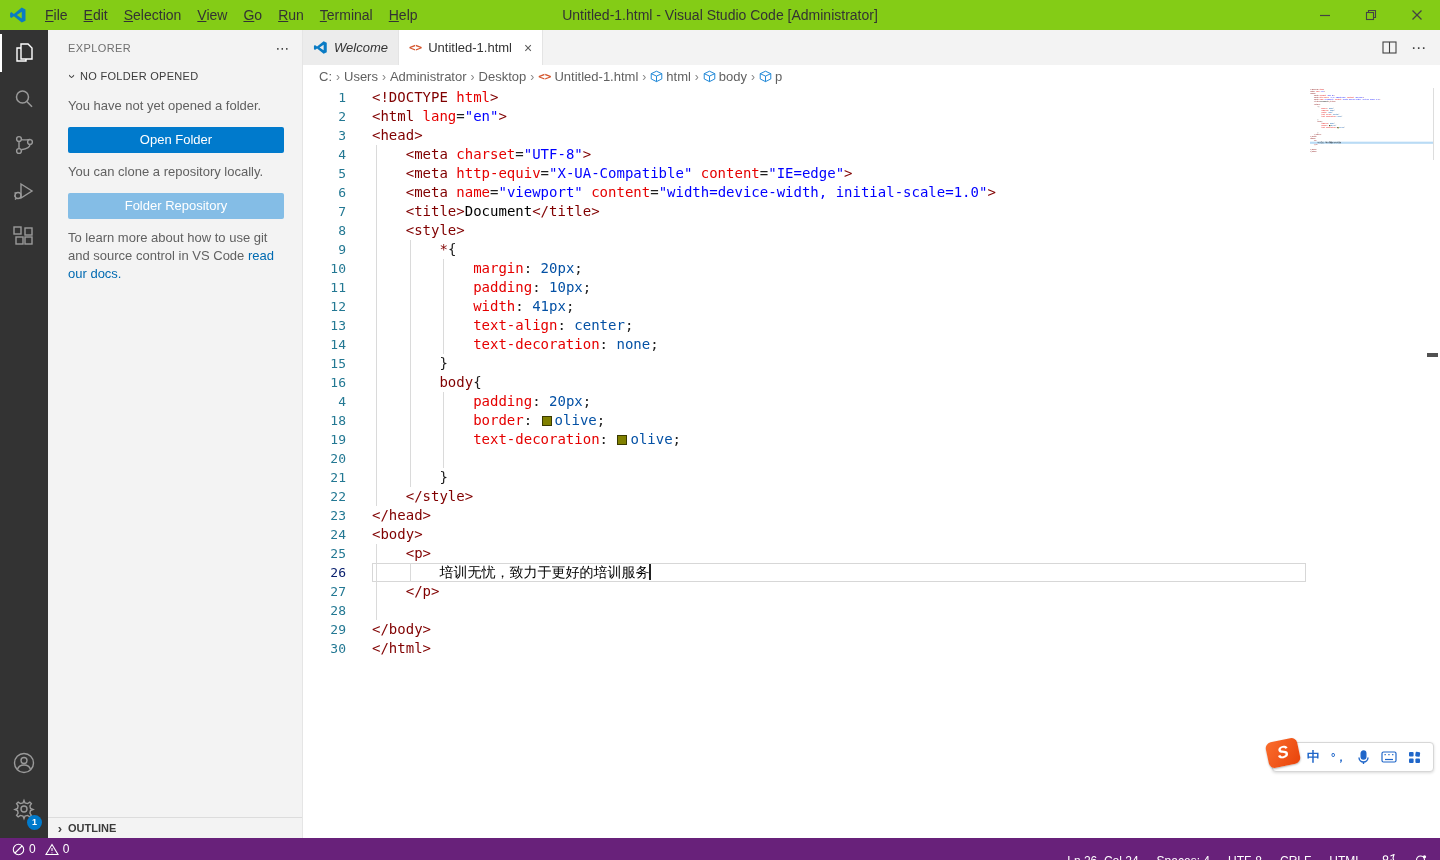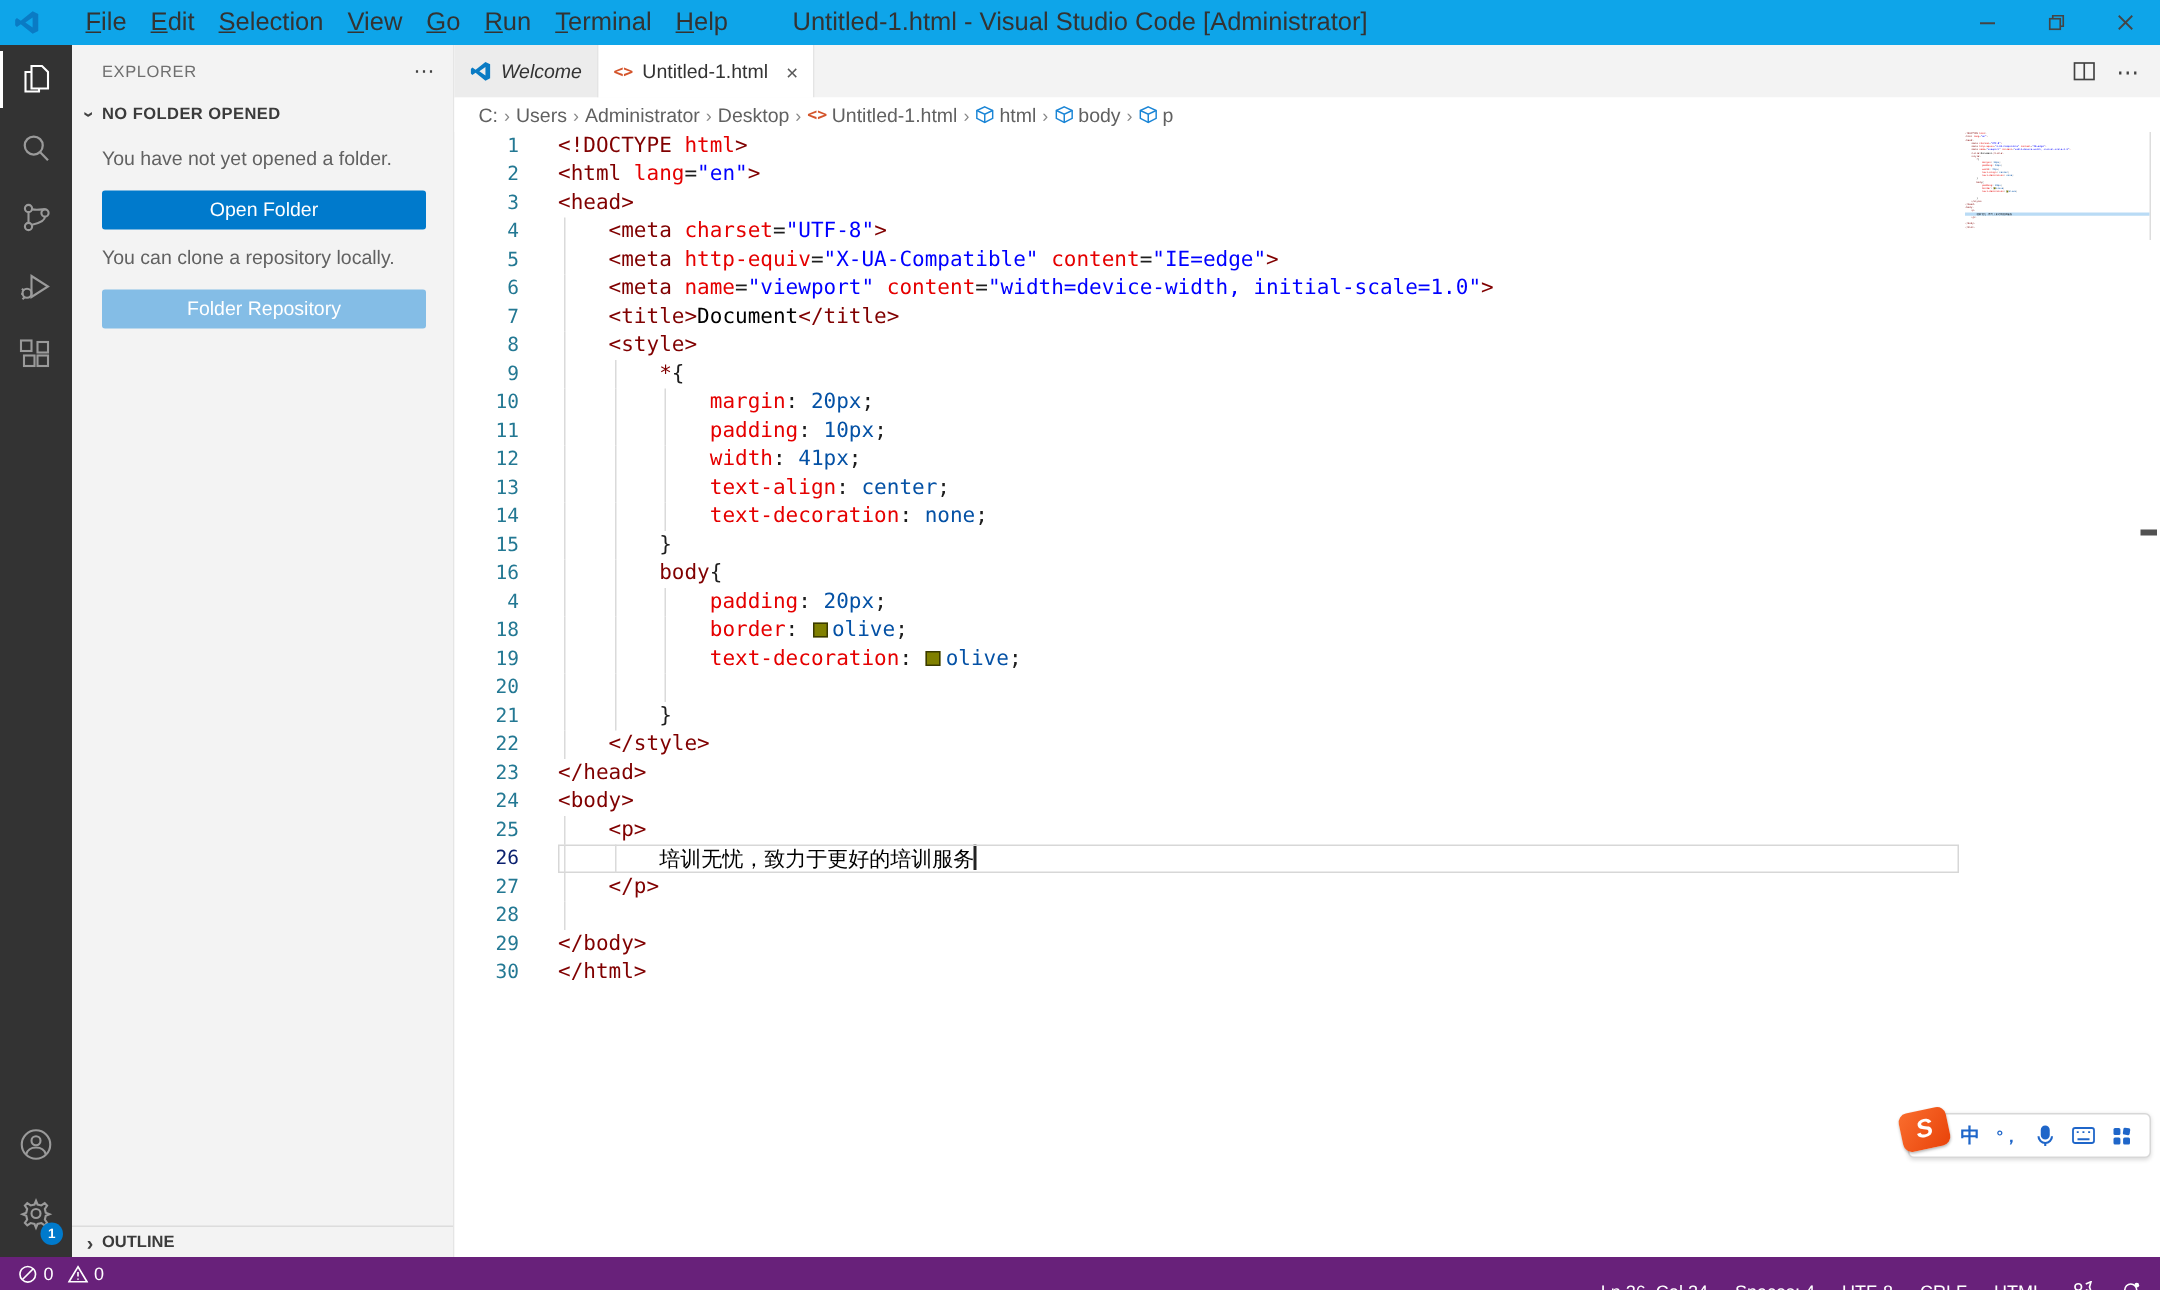--- a/index.html
+++ b/index.html
@@ -1,21 +1,21 @@
 <!DOCTYPE html>
 <html><head>
 <meta charset="utf-8">
 <style>
   * { margin:0; padding:0; box-sizing:border-box; }
   html,body { width:1440px; height:860px; overflow:hidden;
     font-family:"Liberation Sans","DejaVu Sans",sans-serif; background:#fff; }
 
   
   #titlebar { position:absolute; left:0; top:0; width:1440px; height:30px;
-    background:#0ea5e9; display:flex; align-items:center; font-size:17px; color:#333;gap:12px; }
+    background:#84cc16; display:flex; align-items:center; font-size:14px; color:#333; }
   #vscode-logo { width:18px; height:18px; margin:0 10px 0 9px; }
   .menu-item { padding:0 8px; height:30px; line-height:30px; cursor:default; }
   .menu-item::first-letter { text-decoration:underline; }
   #window-title { position:absolute; left:50%; transform:translateX(-50%); white-space:nowrap; color:#333; }
   #win-controls { position:absolute; right:0; top:0; height:30px; display:flex; }
   .win-btn { width:46px; height:30px; display:flex; align-items:center; justify-content:center; color:#444; }
 
   
   #activitybar { position:absolute; left:0; top:30px; bottom:22px; width:48px; background:#333333; }
   .act-item { position:relative; width:48px; height:46px; display:flex; align-items:center; justify-content:center; }
@@ -23,22 +23,22 @@
   .act-bottom { position:absolute; bottom:6px; left:0; width:48px; }
   .badge { position:absolute; right:6px; bottom:2px; width:15px; height:15px; border-radius:50%;
     background:#007acc; color:#fff; font-size:9px; line-height:15px; text-align:center; font-weight:bold; }
 
   
   #sidebar { position:absolute; left:48px; top:30px; bottom:22px; width:255px; background:#f3f3f3;
     border-right:1px solid #e5e5e5; color:#616161; }
   #sidebar-header { display:flex; align-items:center; height:35px; padding:0 12px 0 20px;
     font-size:11px; color:#6f6f6f; letter-spacing:.4px;gap:37px; }
   #sidebar-more { margin-left:auto; font-size:14px; color:#424242; cursor:pointer; }
-  #section-header { display:flex; align-items:center; height:22px; padding-left:4px;
-    font-size:11px; font-weight:bold; color:#3b3b3b; letter-spacing:.3px; }
+  #section-header { display:flex; align-items:center; height:22px; padding-left:16px;
+    font-size:11px; font-weight:normal; color:#3b3b3b; letter-spacing:.3px; }
   .chev { display:inline-block; width:16px; text-align:center; font-size:13px; color:#424242; }
   .chev.down { transform:rotate(90deg); }
   .side-text { font-size:13px; line-height:18px; padding:10px 18px 0 20px; color:#616161; }
   .side-btn { display:block; width:216px; margin:12px 20px 0 20px; height:26px; border:none;
     border-radius:2px; font-size:13px; color:#fff; text-align:center; line-height:26px; cursor:pointer;
     font-family:inherit; }
   a.docs-link { color:#006ab1; text-decoration:none; cursor:pointer; }
   #outline-section { position:absolute; left:0; right:0; bottom:0; height:21px; border-top:1px solid #dcdcdc;
     display:flex; align-items:center; font-size:11px; font-weight:bold; color:#3b3b3b; padding-left:4px; }
 
@@ -195,20 +195,21 @@
     <span id="sidebar-more">⋯</span>
   </div>
   <div id="section-header">
     <span class="chev down">›</span>
     <span>NO FOLDER OPENED</span>
   </div>
   <div class="side-text">You have not yet opened a folder.</div>
   <button class="side-btn" id="open-folder-btn" style="background: rgb(0, 122, 204);">Open Folder</button>
   <div class="side-text">You can clone a repository locally.</div>
   <button class="side-btn" id="clone-repo-btn" style="background: rgb(132, 189, 230);">Folder Repository</button>
+  <div class="side-text"><span>To learn more about how to use git and source control in VS Code </span><a class="docs-link">read our docs.</a></div>
   <div id="outline-section">
     <span class="chev">›</span>
     <span>OUTLINE</span>
   </div>
 </div>
 
 <div id="editor">
   <div id="tabbar">
     <div id="tabs" style="display:flex;">
         <div class="tab">

